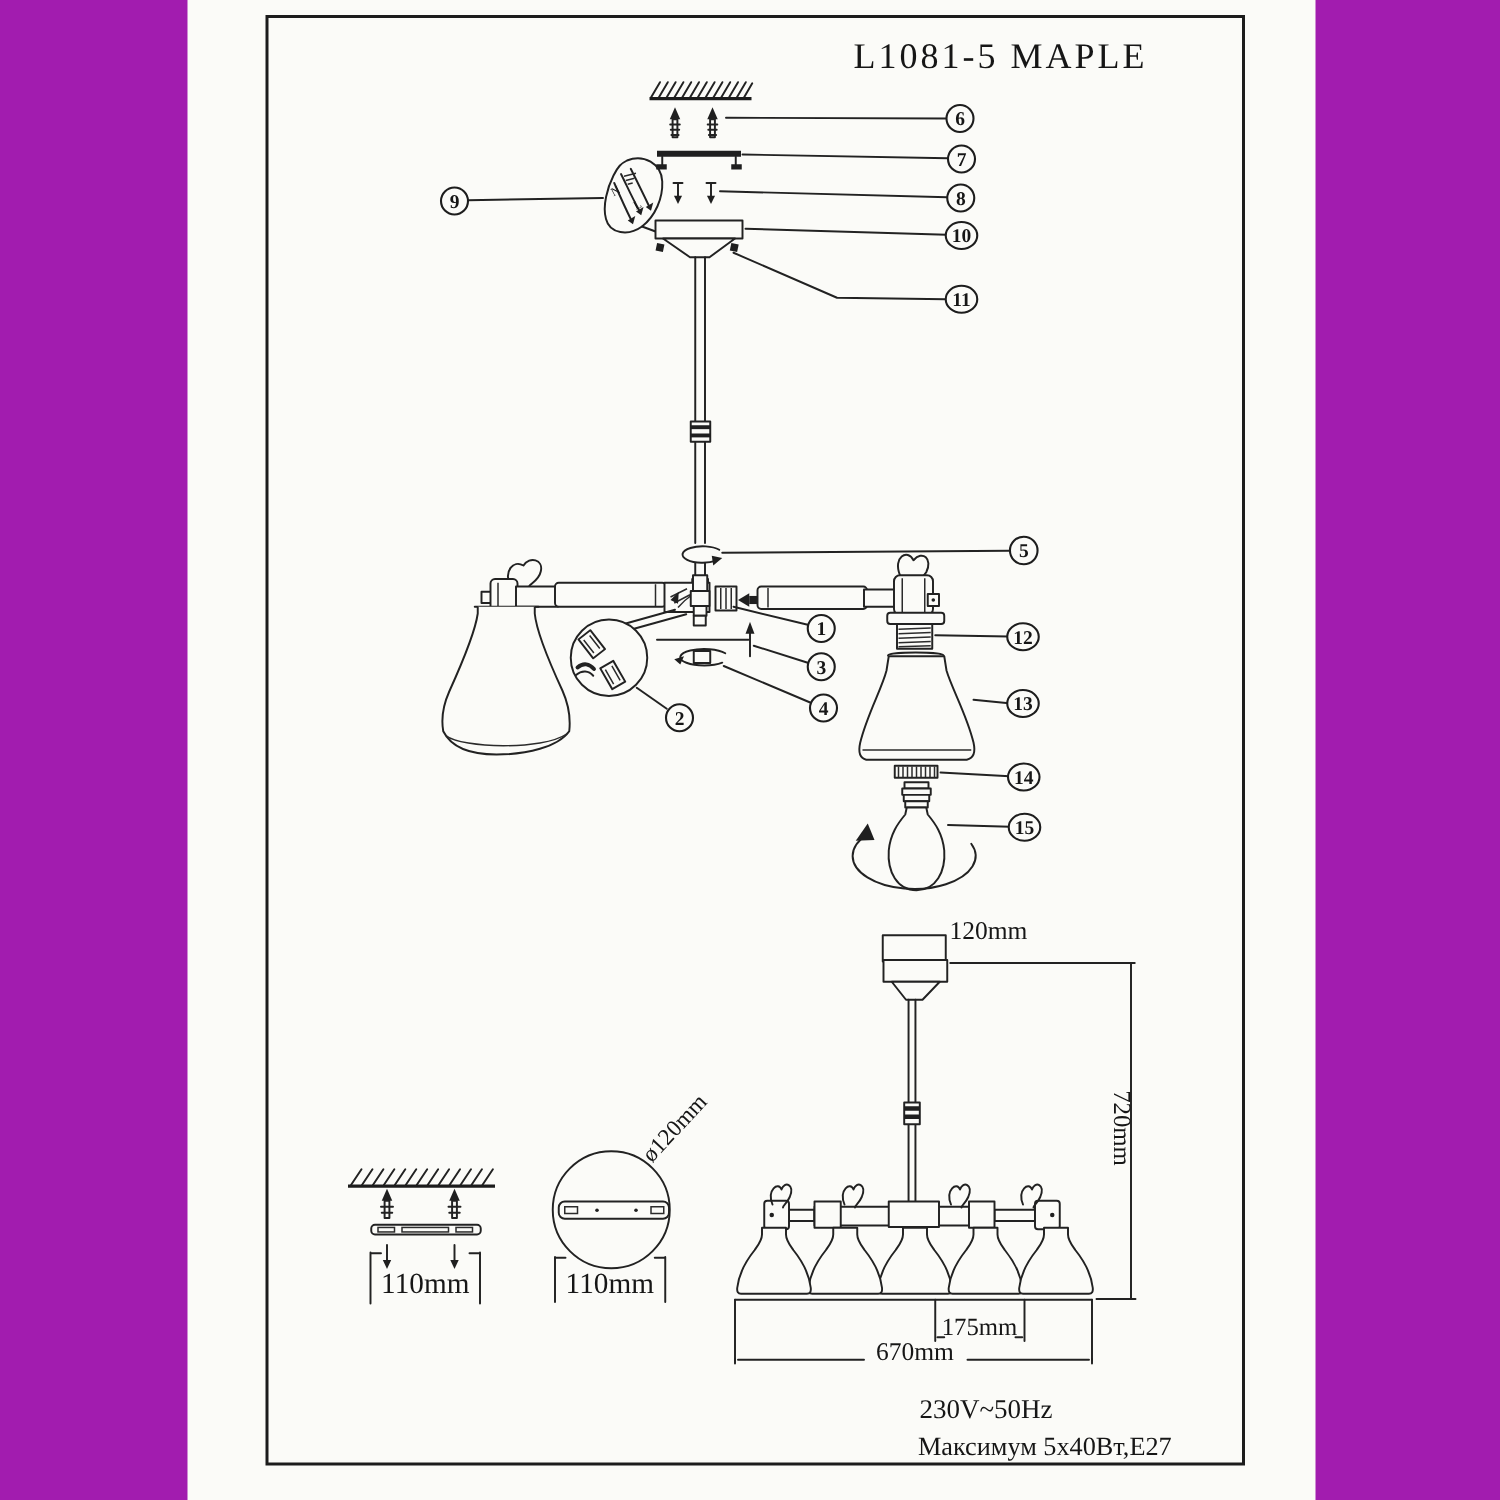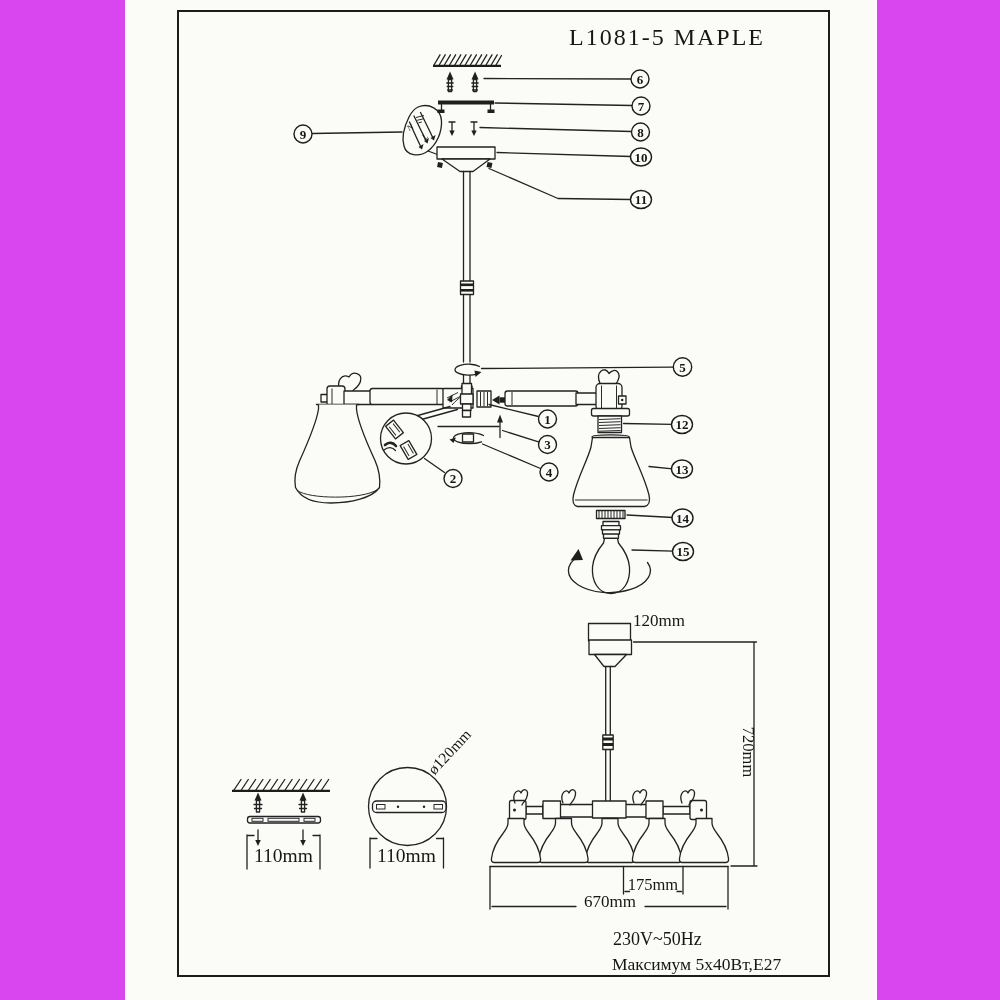--- a/index.html
+++ b/index.html
@@ -1,16 +1,16 @@
 <!DOCTYPE html>
 <html><head>
 <meta charset="utf-8">
 <style>
   html,body{margin:0;padding:0;background:#000;}
-  .stage{position:relative;width:1000px;height:1000px;background:#d946ef;overflow:hidden;}
+  .stage{position:relative;width:1000px;height:1000px;background:#a21caf;overflow:hidden;}
   .page{position:absolute;left:125px;top:0;width:752px;height:1000px;background:#fbfbf8;}
   .frame{position:absolute;left:177px;top:10px;width:649px;height:963px;border:2.5px solid #1c1c1c;}
   svg{position:absolute;left:0;top:0;}
   .ln{fill:none;stroke:#222;stroke-width:1.3;stroke-linecap:round;stroke-linejoin:round;}
   .ln2{fill:none;stroke:#1c1c1c;stroke-width:2.2;stroke-linecap:butt;}
   .thin{fill:none;stroke:#2b2b2b;stroke-width:1;}
   .fw{fill:#fbfbf8;stroke:#222;stroke-width:1.3;stroke-linejoin:round;}
   .blk{fill:#1f1f1f;stroke:none;}
   text{fill:#161616;font-family:"Liberation Serif","DejaVu Serif",serif;}
   .title-t{font-size:24px;letter-spacing:2px;}

